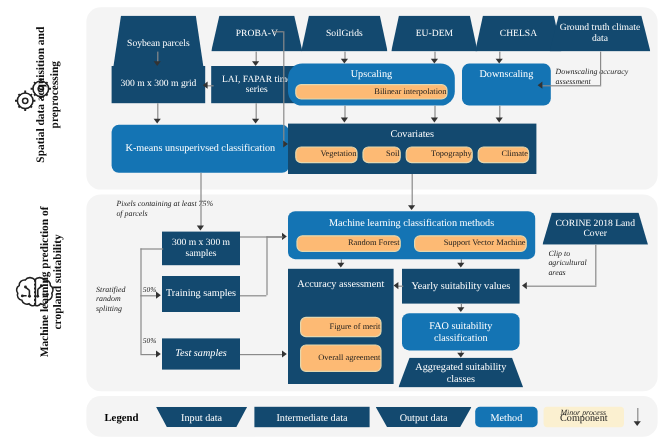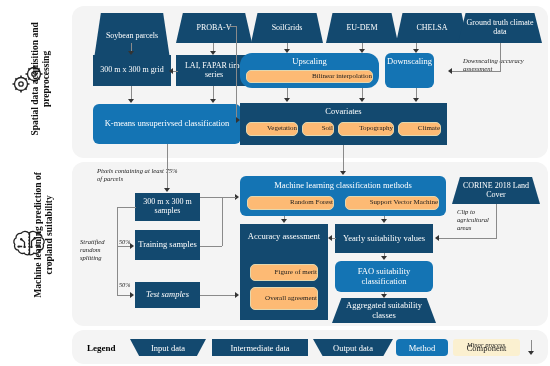--- a/index.html
+++ b/index.html
@@ -159,21 +159,21 @@
     <span>LAI, FAPAR time series</span>
   </div>
 
   <div class="group blue" style="left:240px;top:53px;width:139px;height:35px;border-radius:12px;">
     <div class="ghead" style="top:3px;font-size:8.5px;">Upscaling</div>
     <div class="comp" style="left:6px;top:17px;width:127px;height:13px;font-size:7px;">
       <span>Bilinear interpolation</span>
     </div>
   </div>
 
-  <div class="group blue" style="left:385px;top:53px;width:49px;height:35px;">
+  <div class="group blue" style="left:385px;top:53px;width:74px;height:35px;">
     <div class="ghead" style="top:3px;font-size:8.5px;">Downscaling</div>
   </div>
 
   <div class="note" style="left:463px;top:57px;width:80px;font-size:6.6px;">Downscaling accuracy assessment</div>
 
   <div class="node blue" style="left:93px;top:104px;width:148px;height:40px;font-size:8.5px;padding:0 8px;">
     <span>K-means unsuperivsed classification</span>
   </div>
 
   <div class="group navy" style="left:240px;top:103px;width:207px;height:42px;">

